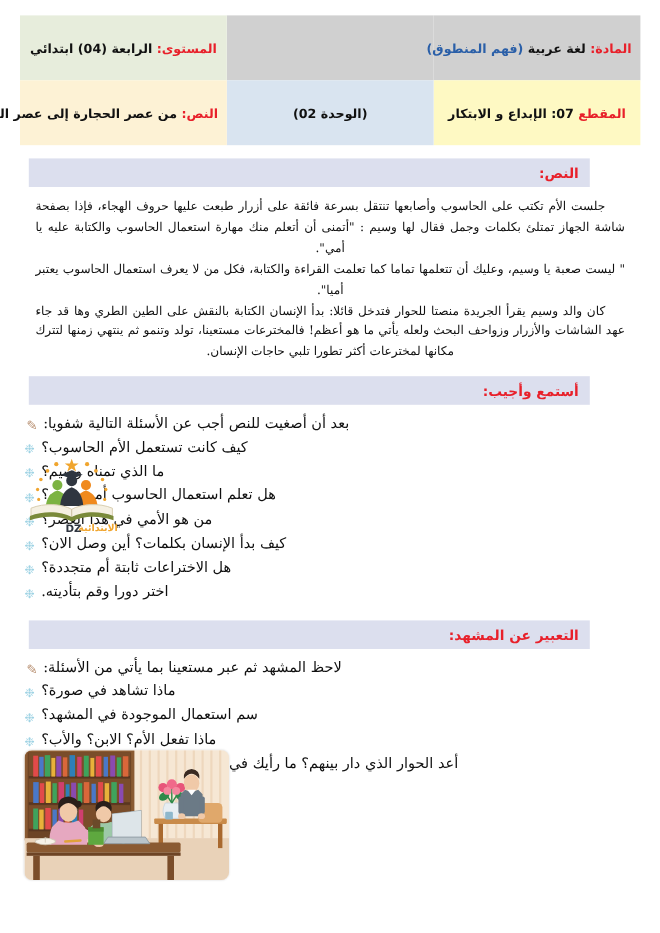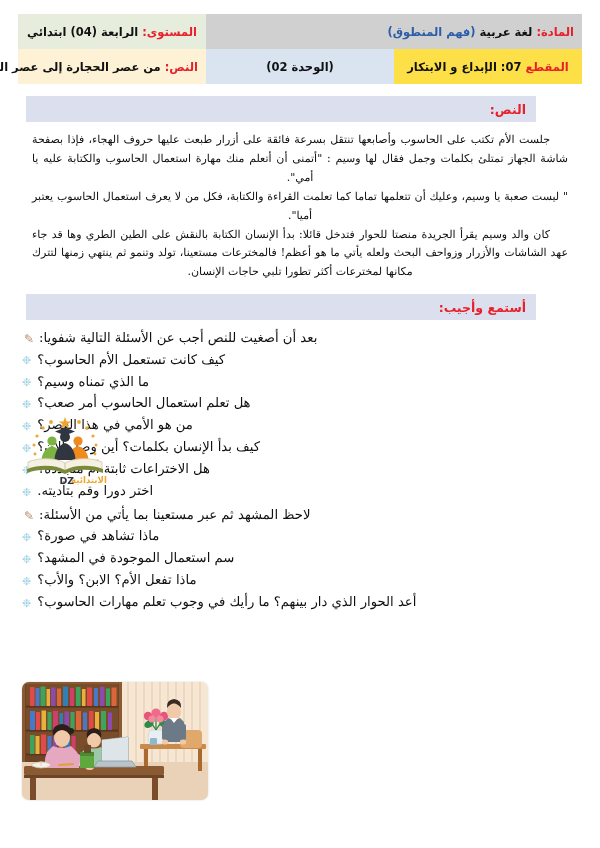--- a/index.html
+++ b/index.html
@@ -24,33 +24,33 @@
   }
 
   
   .hdr-table {
     width: 100%;
     border-collapse: collapse;
     table-layout: fixed;
     margin-bottom: 12px;
   }
   .hdr-table td {
-    padding: 8px 8px;
+    padding: 20px 8px;
     font-size: 11.5px;
     font-weight: bold;
     text-align: center;
     vertical-align: middle;
     white-space: nowrap;
     letter-spacing: -0.2px;
     height: 19px;
   }
   .c-subject   { background: #d0d0d0; margin-left: 43px; }
   .c-level     { background: #e7eddc; }
   .c-blank1    { background: #d0d0d0; }
-  .c-section   { background: #fde047; margin-left: 13px; }
+  .c-section   { background: #fef9c3; margin-left: 13px; }
   .c-unit      { background: #d9e4f0; }
   .c-text      { background: #fdf2d5; }
 
   .lbl-red  { color: #e8202a; }
   .lbl-blue { color: #2a5fa8; }
   .val-dark { color: #111111; }
 
   
   .sec-bar {
     background: #dcdfee;
@@ -243,20 +243,25 @@
         <span class="bullet-star">❉</span>
         <span>هل الاختراعات ثابتة أم متجددة؟</span>
       </li>
       <li>
         <span class="bullet-star">❉</span>
         <span>اختر دورا وقم بتأديته.</span>
       </li>
     </ul>
   </div>
 
+  <div class="sec-wrap" style="margin-top:14px;">
+    <div class="sec-bar">
+      <span class="sec-title">التعبير عن المشهد:</span>
+    </div>
+  </div>
 
   <div class="qblock" style="padding-right:12px;">
     <div class="q-intro" style="justify-content:flex-start;">
       <span class="bullet-pen">✎</span>
       <span>لاحظ المشهد ثم عبر مستعينا بما يأتي من الأسئلة:</span>
     </div>
     <ul class="q-list">
       <li>
         <span class="bullet-star">❉</span>
         <span>ماذا تشاهد في صورة؟</span>

